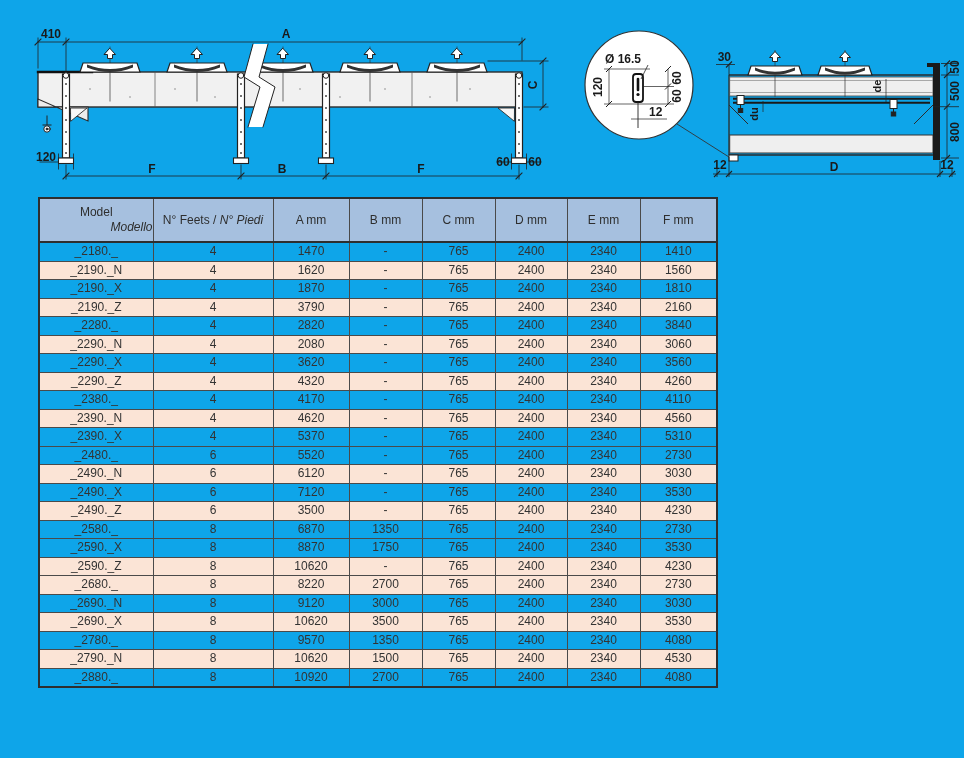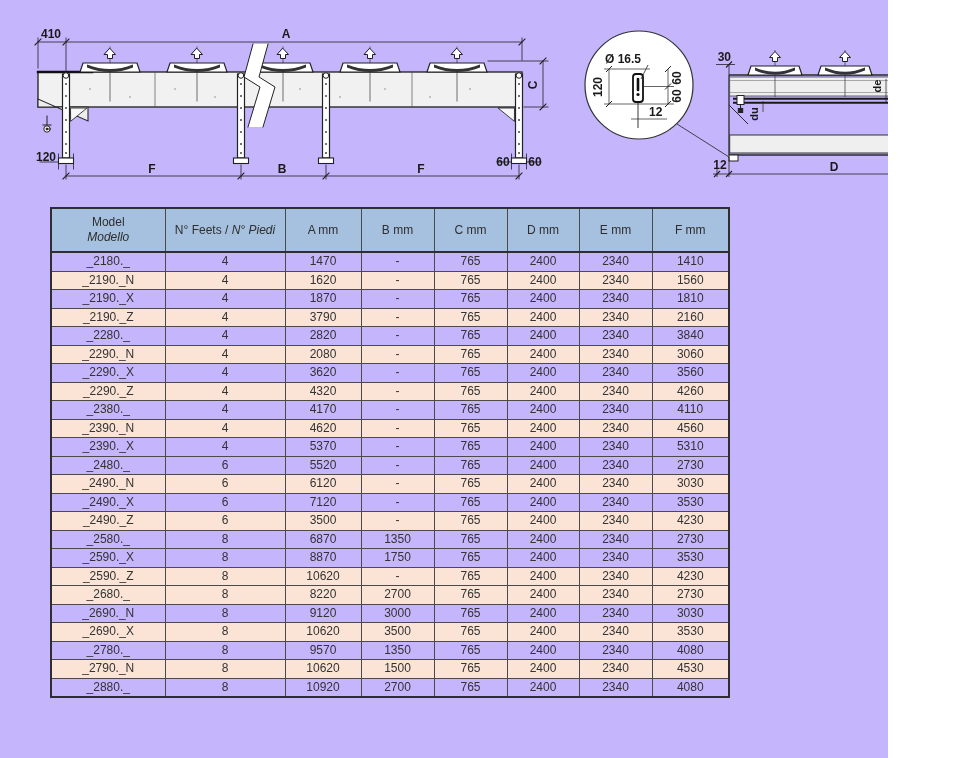--- a/index.html
+++ b/index.html
@@ -1,28 +1,28 @@
 <!DOCTYPE html>
 <html><head>
 <meta charset="utf-8">
 <style>
   html,body{margin:0;padding:0;background:#fff;}
-  .page{position:relative;width:888px;height:758px;background:#c4b5fd;overflow:hidden;
+  .page{position:relative;width:964px;height:758px;background:#0ea5e9;overflow:hidden;
         font-family:"Liberation Sans", sans-serif;}
   svg text{font-family:"Liberation Sans", sans-serif;}
   .drawing{position:absolute;left:0;top:0;}
-  table.dims{position:absolute;left:50px;top:197px;border-collapse:collapse;table-layout:fixed;
-             border:2px solid #2e2e2e;margin-top:10px;}
+  table.dims{position:absolute;left:38px;top:197px;border-collapse:collapse;table-layout:fixed;
+             border:2px solid #2e2e2e;}
   table.dims th{background:#a6c0df;border:1px solid #4a4a4a;border-bottom:2px solid #2e2e2e;
                 font-weight:normal;font-size:12px;color:#2e2e2e;padding:2px 0;height:38px;
                 text-align:center;vertical-align:middle;}
   table.dims td{border:1px solid #4a4a4a;font-size:12px;color:#333;text-align:center;
                 padding:0;height:17.5px;line-height:17.5px;white-space:nowrap;}
   table.dims tr.hl td{background:#fbe4d6;}
-  .it{font-style:italic;}
+  .it{font-style:italic;text-align:right;}
   .model-h div{line-height:15px;}
   .dimtxt{font-weight:bold;font-size:12px;fill:#1a1a1a;}
   .dimtxt-sm{font-weight:bold;font-size:11px;fill:#1a1a1a;}
 </style>
 </head>
 <body>
 
 <div class="page">
 
 <svg class="drawing" width="964" height="196" viewBox="0 0 964 196">

